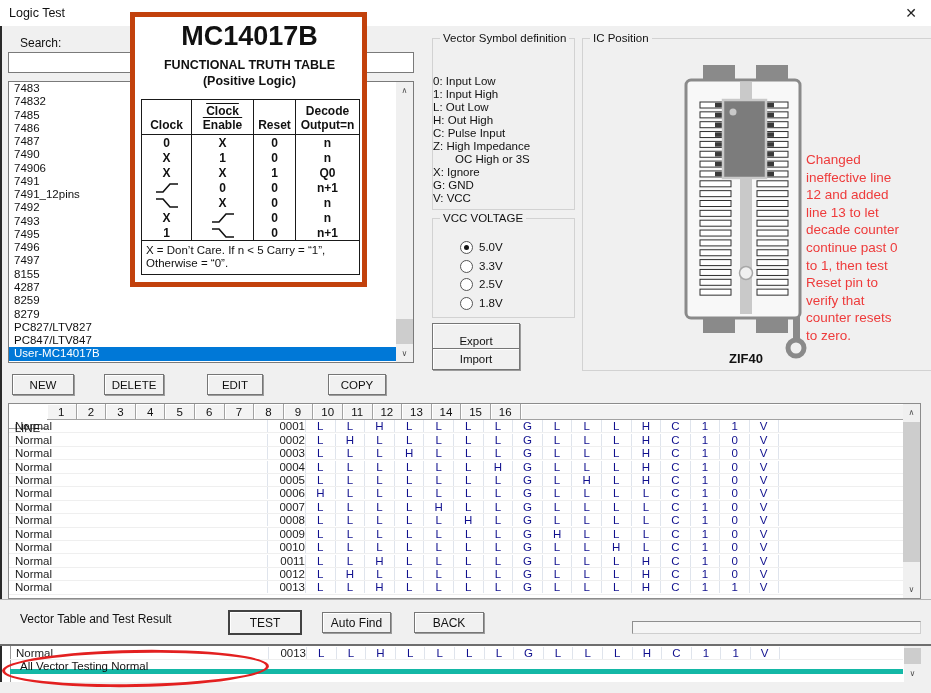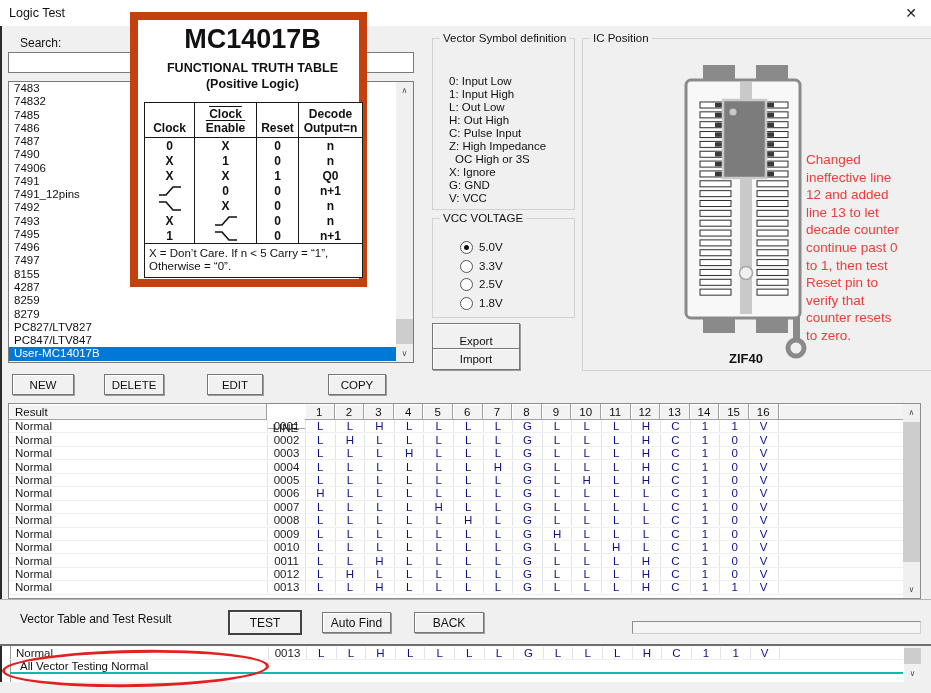--- a/index.html
+++ b/index.html
@@ -28,21 +28,21 @@
                color:#111; white-space:nowrap; width:388px; }
   .list-item.sel { background:#0078d7; color:#fff; }
   .vscroll { position:absolute; top:0; right:0; width:17px; background:#f0f0f0; }
   .sb-btn { position:absolute; left:0; width:17px; height:17px; background:#f0f0f0;
             display:flex; align-items:center; justify-content:center;
             font-size:8px; color:#505050; cursor:pointer; }
   .sb-thumb { position:absolute; left:0; width:17px; background:#cdcdcd; cursor:pointer; }
 
   
   #tt-overlay { left:130px; top:12px; width:237px; height:275px; background:#fff;
-                border:8px solid #c2410c; z-index:5; }
+                border:5px solid #c2410c; z-index:5; }
   #tt-title { left:0; top:4px; width:229px; text-align:center; font-size:27px; font-weight:bold; color:#111; }
   #tt-sub1 { left:0; top:41px; width:229px; text-align:center; font-size:12.5px; font-weight:bold; color:#111; }
   #tt-sub2 { left:0; top:57px; width:229px; text-align:center; font-size:12.5px; font-weight:bold; color:#111; }
   #tt-table { left:6px; top:82px; width:219px; border:1px solid #1a1a1a; background:#fff; }
   .tt-hrow { display:flex; border-bottom:1px solid #1a1a1a; height:35px; }
   .tt-hcell { display:flex; flex-direction:column; justify-content:flex-end; align-items:center;
               padding-bottom:2px; font-weight:bold; font-size:12px; color:#111;
               border-right:1px solid #1a1a1a; line-height:13.5px; }
   .tt-hcell:last-child { border-right:none; }
   .tt-row { display:flex; height:15px; }
@@ -52,21 +52,21 @@
   .ov { text-decoration:overline; }
   .c0 { width:50px; } .c1 { width:62px; } .c2 { width:42px; } .c3 { width:63px; }
   #tt-note { border-top:1px solid #1a1a1a; padding:3px 4px 4px 4px; font-size:11.5px;
              line-height:13px; color:#111; }
 
   
   .grp { border:1px solid #d2d2d2; background:#f0f0f0; }
   .grp-label { position:absolute; top:-7px; left:7px; background:#f0f0f0; padding:0 3px;
                font-size:11.5px; color:#111; white-space:nowrap; }
   #grp-vector { left:432px; top:38px; width:143px; height:172px; }
-  .vs-line { font-size:11.5px; line-height:13px; color:#111; margin-left:16px; white-space:nowrap; }
+  .vs-line { font-size:11.5px; line-height:13px; color:#111; white-space:nowrap; }
   .vs-line.indent { margin-left:22px; }
   #vs-lines { position:absolute; top:36px; left:0; }
 
   #grp-vcc { left:432px; top:218px; width:143px; height:100px; }
   .radio-row { position:absolute; left:27px; display:flex; align-items:flex-start; cursor:pointer; }
   .radio { width:13px; height:13px; border:1px solid #555; border-radius:50%; background:#fff;
            position:relative; margin-right:6px; flex:0 0 auto; }
   .radio.sel::after { content:""; position:absolute; inset:3px; border-radius:50%; background:#161616; }
   .radio-label { font-size:11.5px; color:#111; }
 
@@ -95,21 +95,21 @@
             border:1px solid #8c8c8c; }
   #rt-head { display:flex; height:16px; }
   .rt-h { background:#f3f3f3; border-right:1px solid #a2a2a2; border-bottom:1px solid #a2a2a2;
           box-shadow:inset 1px 1px 0 #ffffff; display:flex; align-items:center;
           justify-content:center; font-size:11.5px; color:#111; flex:0 0 auto; cursor:pointer; }
   .rt-h.h-result { justify-content:flex-start; padding-left:6px; }
   .rt-h.h-fill { flex:1 1 auto; border-right:none; cursor:default; }
   .rt-row { display:flex; height:13.45px; align-items:center; font-size:11.5px;
             border-bottom:1px solid #efefef; cursor:pointer; }
   .rt-c-result { width:258px; padding-left:6px; color:#1c1c1c; flex:0 0 auto; }
-  .rt-c-line { width:38px; text-align:center; color:#1c1c1c; flex:0 0 auto;
+  .rt-c-line { width:38px; text-align:right; color:#1c1c1c; flex:0 0 auto;
                border-left:1px solid #dfe4ec; }
   .rt-c-val { width:29.6px; text-align:center; color:#10108e; flex:0 0 auto;
               border-left:1px solid #dfe4ec; }
   .rt-c-val.last { border-right:1px solid #dfe4ec; }
   .w-result { width:258px; } .w-line { width:38px;margin-top:24px; } .w-val { width:29.6px; }
 
   
   #footerbar { left:0; top:599px; width:931px; height:47px; background:#f0f0f0;
                border-top:1px solid #b4b4b4; border-bottom:2px solid #6e6e6e; }
   #footer-label { left:20px; top:612px; font-size:12px; color:#111; }
@@ -119,21 +119,21 @@
   #btn-back { left:414px; top:612px; width:70px; height:21px; font-size:12px; }
   #progressbar { left:632px; top:621px; width:289px; height:13px; background:#f5f5f5;
                  border-top:1px solid #8f8f8f; border-left:1px solid #8f8f8f;
                  border-right:1px solid #cfcfcf; border-bottom:1px solid #cfcfcf; }
 
   
   #fragment { left:2px; top:646px; width:902px; height:36px; background:#fff; }
   #frag-line { position:absolute; left:8px; top:0; bottom:0; border-left:1px solid #9a9a9a; }
   #frag-rows { position:absolute; left:8px; top:1px; width:893px; }
   #frag-status { font-size:11.5px; color:#111; padding-left:10px; height:13.45px;
-                 line-height:13.45px; border-bottom:2px solid #14b8a6; }
+                 line-height:13.45px; border-bottom:5px solid #14b8a6; }
   #frag-sb { left:904px; top:646px; width:17px; height:36px; background:#f0f0f0; }
   #red-ellipse { left:2px; top:650px; width:267px; height:37px; border:3px solid #e32020;
                  border-radius:50%; transform:rotate(-1deg); z-index:6; pointer-events:none; }
   #bottomstrip { left:0; top:682px; width:931px; height:11px; background:#f0f0f0; }
 </style>
 </head>
 <body>
 
 <div id="titlebar" class="abs">
   <span id="window-title" class="abs">Logic Test</span>
@@ -397,21 +397,20 @@
     <div class="anno-line">to zero.</div>
   </div>
 
 <button id="btn-new" class="btn">NEW</button>
 <button id="btn-delete" class="btn">DELETE</button>
 <button id="btn-edit" class="btn">EDIT</button>
 <button id="btn-copy" class="btn">COPY</button>
 
 <div id="rtable" class="abs">
   <div id="rt-head">
-      <div class="rt-h h-result w-result">Result</div>
       <div class="rt-h w-line">LINE</div>
       <div class="rt-h w-val">1</div>
       <div class="rt-h w-val">2</div>
       <div class="rt-h w-val">3</div>
       <div class="rt-h w-val">4</div>
       <div class="rt-h w-val">5</div>
       <div class="rt-h w-val">6</div>
       <div class="rt-h w-val">7</div>
       <div class="rt-h w-val">8</div>
       <div class="rt-h w-val">9</div>

